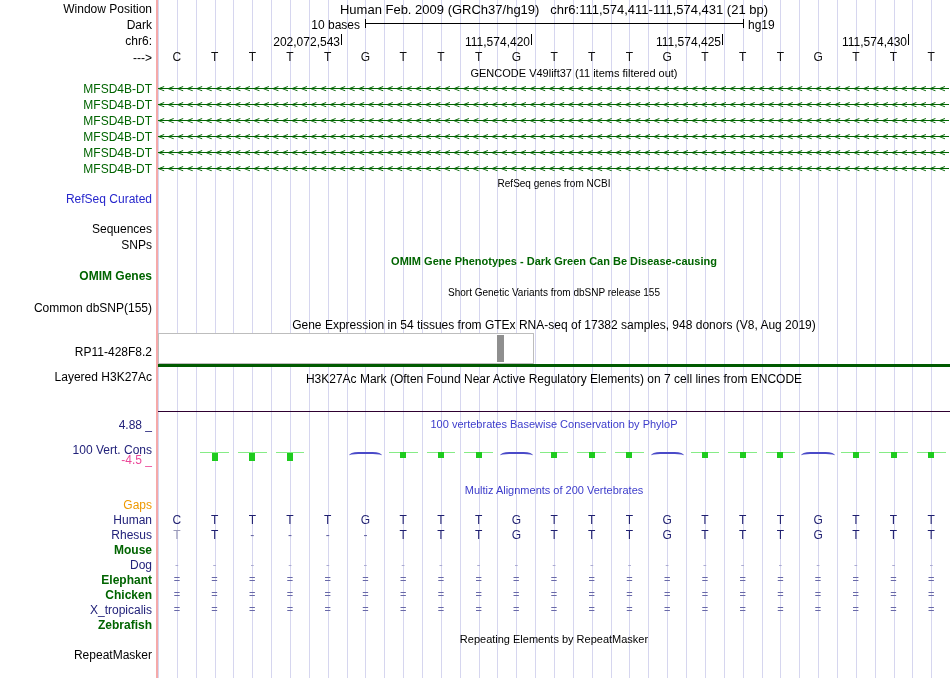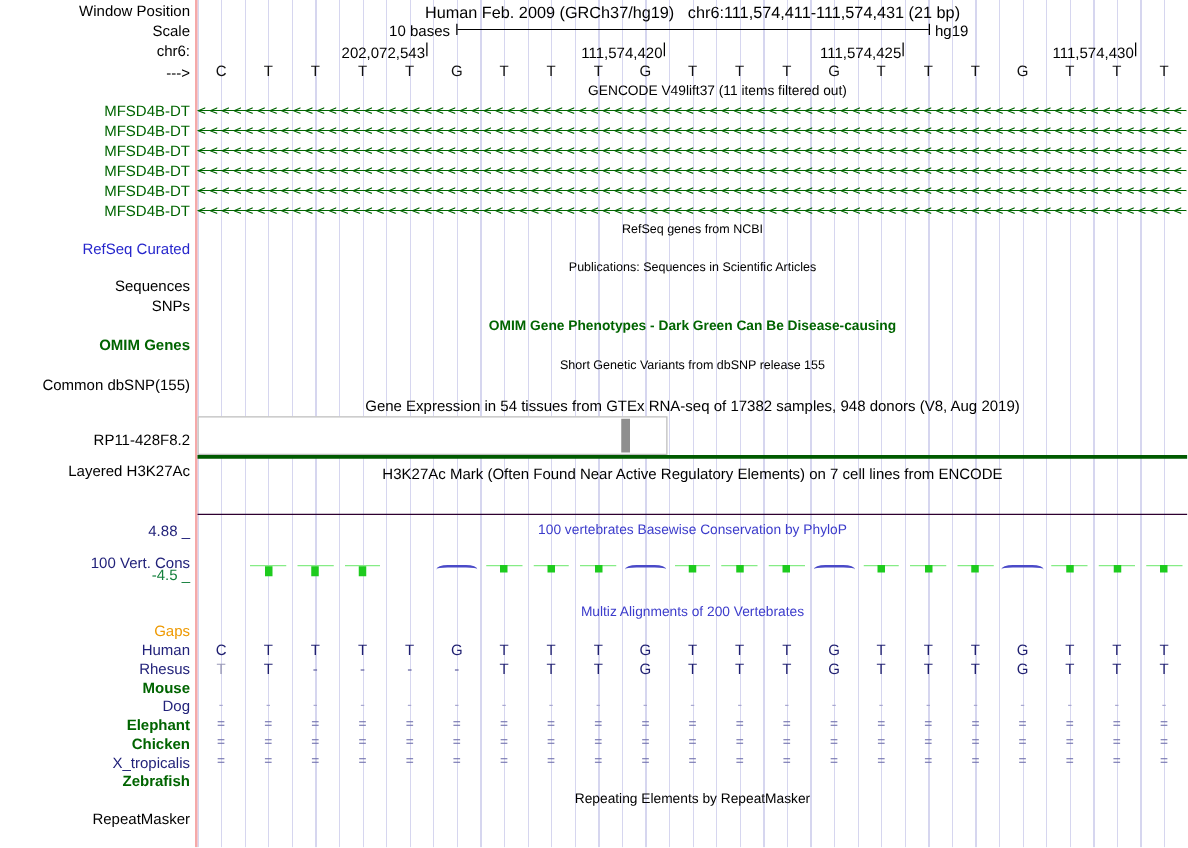--- a/index.html
+++ b/index.html
@@ -13,21 +13,21 @@
     background:repeating-linear-gradient(to right,#d6d6ef 0px,#d6d6ef 1px,transparent 1px,transparent 18.86px);
   }
   #leftborder { position:absolute; left:156px; top:0; width:2px; height:678px; background:#f5a9a9; }
 
   .llab { position:absolute; left:0; width:152px; text-align:right; font-size:12px; white-space:nowrap; }
   .ttl  { position:absolute; left:158px; width:792px; text-align:center; white-space:nowrap; }
   .green { color:#006400;font-weight:bold; }
   .blue  { color:#2626cc; }
   .navy  { color:#22227a; }
   .orange{ color:#ee9900; }
-  .maroon{ color:#15803d; }
+  .maroon{ color:#ec4899; }
   .slateblue { color:#3c3ccb; }
 
   .cells { position:absolute; left:158px; width:792px; top:0; height:100%; display:flex; }
   .cell  { flex:1 1 0; text-align:center; overflow:hidden; }
   #scalebar { position:absolute; left:365px; top:19px; width:377px; height:9px;
     border-left:1px solid #000; border-right:1px solid #000;
     background:linear-gradient(to bottom,transparent 4px,#000 4px,#000 5px,transparent 5px); }
   .coordtick { position:absolute; top:34px; width:1px; height:11px; background:#000; }
   .coordlab  { position:absolute; top:35px; font-size:12px; white-space:nowrap; }
   #seqrow { position:absolute; top:50px; height:14px; width:950px; }
@@ -73,21 +73,21 @@
 <div id="browser">
   <div id="grid"></div>
   <div id="leftborder"></div>
 
   <div class="llab" style="top:2px;">Window Position</div>
   <div class="ttl fs13" style="top:2px;">
     <span>Human Feb. 2009 (GRCh37/hg19)</span>&nbsp;&nbsp;
     <span>chr6:111,574,411-111,574,431 (21 bp)</span>
   </div>
 
-  <div class="llab" style="top:18px;">Scale</div>
+  <div class="llab" style="top:18px;">Dark</div>
   <div style="position:absolute; right:590px; top:18px; font-size:12px;">10 bases</div>
   <div id="scalebar"></div>
   <div style="position:absolute; left:748px; top:18px; font-size:12px;">hg19</div>
 
   <div class="llab" style="top:34px;">chr6:</div>
   <div class="coordlab" style="right:610px;">202,072,543</div>
   <div class="coordtick" style="left:341px;"></div>
   <div class="coordlab" style="right:420px;">111,574,420</div>
   <div class="coordtick" style="left:531px;"></div>
   <div class="coordlab" style="right:229px;">111,574,425</div>
@@ -146,21 +146,20 @@
     </div>
       <div class="gene-row">
       <span class="tlabel">MFSD4B-DT</span>
       <span class="arrowline">&lt;&lt;&lt;&lt;&lt;&lt;&lt;&lt;&lt;&lt;&lt;&lt;&lt;&lt;&lt;&lt;&lt;&lt;&lt;&lt;&lt;&lt;&lt;&lt;&lt;&lt;&lt;&lt;&lt;&lt;&lt;&lt;&lt;&lt;&lt;&lt;&lt;&lt;&lt;&lt;&lt;&lt;&lt;&lt;&lt;&lt;&lt;&lt;&lt;&lt;&lt;&lt;&lt;&lt;&lt;&lt;&lt;&lt;&lt;&lt;&lt;&lt;&lt;&lt;&lt;&lt;&lt;&lt;&lt;&lt;&lt;&lt;&lt;&lt;&lt;&lt;&lt;&lt;&lt;&lt;&lt;&lt;&lt;&lt;&lt;&lt;&lt;&lt;</span>
     </div>
     </div>
 
   <div class="ttl fs10" style="top:178px;">RefSeq genes from NCBI</div>
   <div class="llab blue" style="top:192px;">RefSeq Curated</div>
 
-  <div class="ttl fs10" style="top:209px;">Publications: Sequences in Scientific Articles</div>
   <div class="llab" style="top:222px;">Sequences</div>
   <div class="llab" style="top:238px;">SNPs</div>
 
   <div class="ttl fs11 green" style="top:255px;">OMIM Gene Phenotypes - Dark Green Can Be Disease-causing</div>
   <div class="llab green" style="top:269px;">OMIM Genes</div>
 
   <div class="ttl fs10" style="top:287px;">Short Genetic Variants from dbSNP release 155</div>
   <div class="llab" style="top:301px;">Common dbSNP(155)</div>
 
   <div class="ttl fs12" style="top:318px;">Gene Expression in 54 tissues from GTEx RNA-seq of 17382 samples, 948 donors (V8, Aug 2019)</div>

